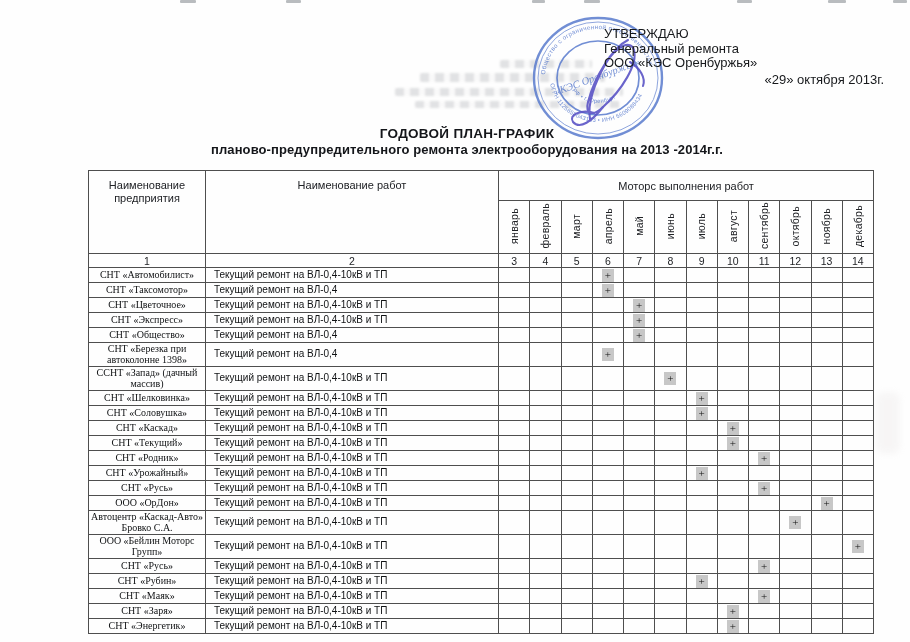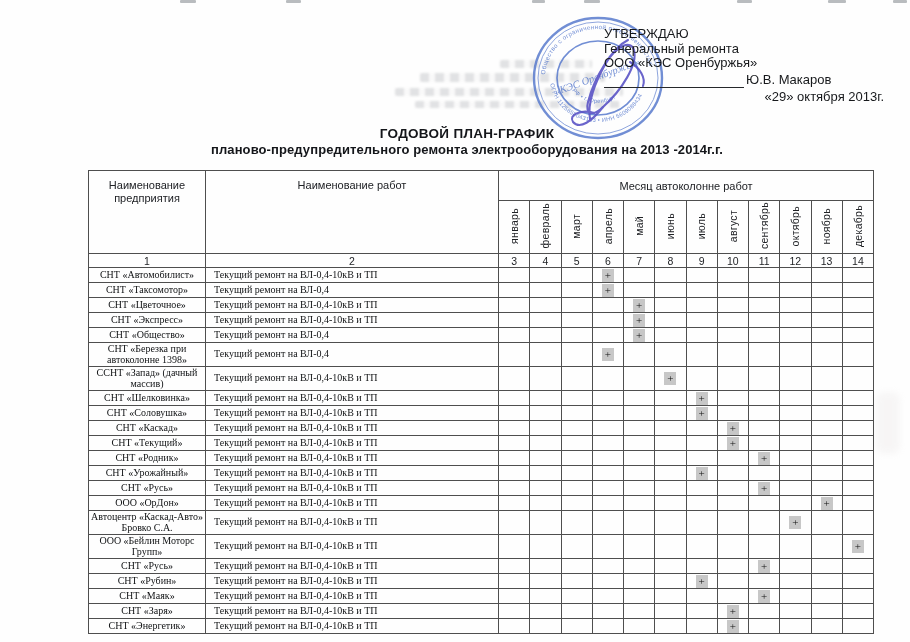--- a/index.html
+++ b/index.html
@@ -35,21 +35,21 @@
   table.plan{border:1.4px solid #3c3c3c;}
   thead th{font-weight:normal;font-size:11px;color:#202226;background:transparent;}
   th.h-col1,th.h-col2{vertical-align:top;padding-top:8px;line-height:13px;}
   th.h-months{height:27px;vertical-align:middle;}
   tr.month-row th{height:52px;vertical-align:middle;text-align:center;padding:0;}
   .vert{writing-mode:vertical-rl;transform:rotate(180deg);display:inline-block;font-size:10.5px;line-height:1;
         letter-spacing:.3px;color:#202226;}
   tr.num-row td{height:13px;font-size:10.5px;text-align:center;padding:0;color:#1c1e22;}
   tbody td{height:12px;font-size:10px;line-height:10.5px;padding:1px 2px;color:#101214;}
   td.c1{font-family:"Liberation Serif",serif;text-align:center;}
-  td.c2{font-family:Liberation Serif, serif;text-align:left;padding-left:8px;}
+  td.c2{font-family:Liberation Sans, sans-serif;text-align:left;padding-left:8px;}
   td.m{text-align:center;padding:0;}
   .plus{display:inline-block;background:#c7c7c7;color:#111;font-family:"Liberation Serif",serif;
         font-size:11px;line-height:11px;padding:1px 3px;}
 </style>
 </head>
 <body>
 
 <div class="page">
 
   <span class="edge-dash" style="left:180px;width:16px;"></span>
@@ -94,24 +94,20 @@
       <path d="M 88,18 C 72,26 54,56 48,80 C 45,92 53,95 63,85 C 82,68 98,42 94,28 C 91,18 77,23 66,41 C 55,60 47,82 50,97"></path>
       <path d="M 63,85 C 52,99 40,108 33,100 C 28,93 41,87 54,91"></path>
       <path d="M 90,40 C 100,46 106,56 103,64"></path>
     </g>
   </svg>
 
   <div class="approval">
     <div>УТВЕРЖДАЮ</div>
     <div>Генеральный ремонта</div>
     <div>ООО «КЭС Оренбуржья»</div>
-    <div class="sig-row">
-      <span class="underline"></span>
-      <span>Ю.В. Макаров</span>
-    </div>
     <div class="date">«29» октября 2013г.</div>
   </div>
 
   <div class="title">
     <div class="t1">ГОДОВОЙ ПЛАН-ГРАФИК</div>
     <div class="t2">планово-предупредительного ремонта электрооборудования на 2013 -2014г.г.</div>
   </div>
 
   <table class="plan">
     <colgroup>
@@ -127,21 +123,21 @@
         <col style="width:31.25px">
       <col style="width:31.25px">
         <col style="width:31.25px">
         <col style="width:31.25px">
         <col style="width:31.25px">
     </colgroup>
     <thead>
       <tr>
         <th class="h-col1" rowspan="2">Наименование предприятия</th>
         <th class="h-col2" rowspan="2">Наименование работ</th>
-        <th class="h-months" colspan="12">Месяц автоколонне работ</th>
+        <th class="h-months" colspan="12">Моторс выполнения работ</th>
       </tr>
       <tr class="month-row" id="month-row">
           <th><span class="vert">январь</span></th>
           <th><span class="vert">февраль</span></th>
           <th><span class="vert">март</span></th>
           <th><span class="vert">апрель</span></th>
           <th><span class="vert">май</span></th>
           <th><span class="vert">июнь</span></th>
           <th><span class="vert">июль</span></th>
           <th><span class="vert">август</span></th>

